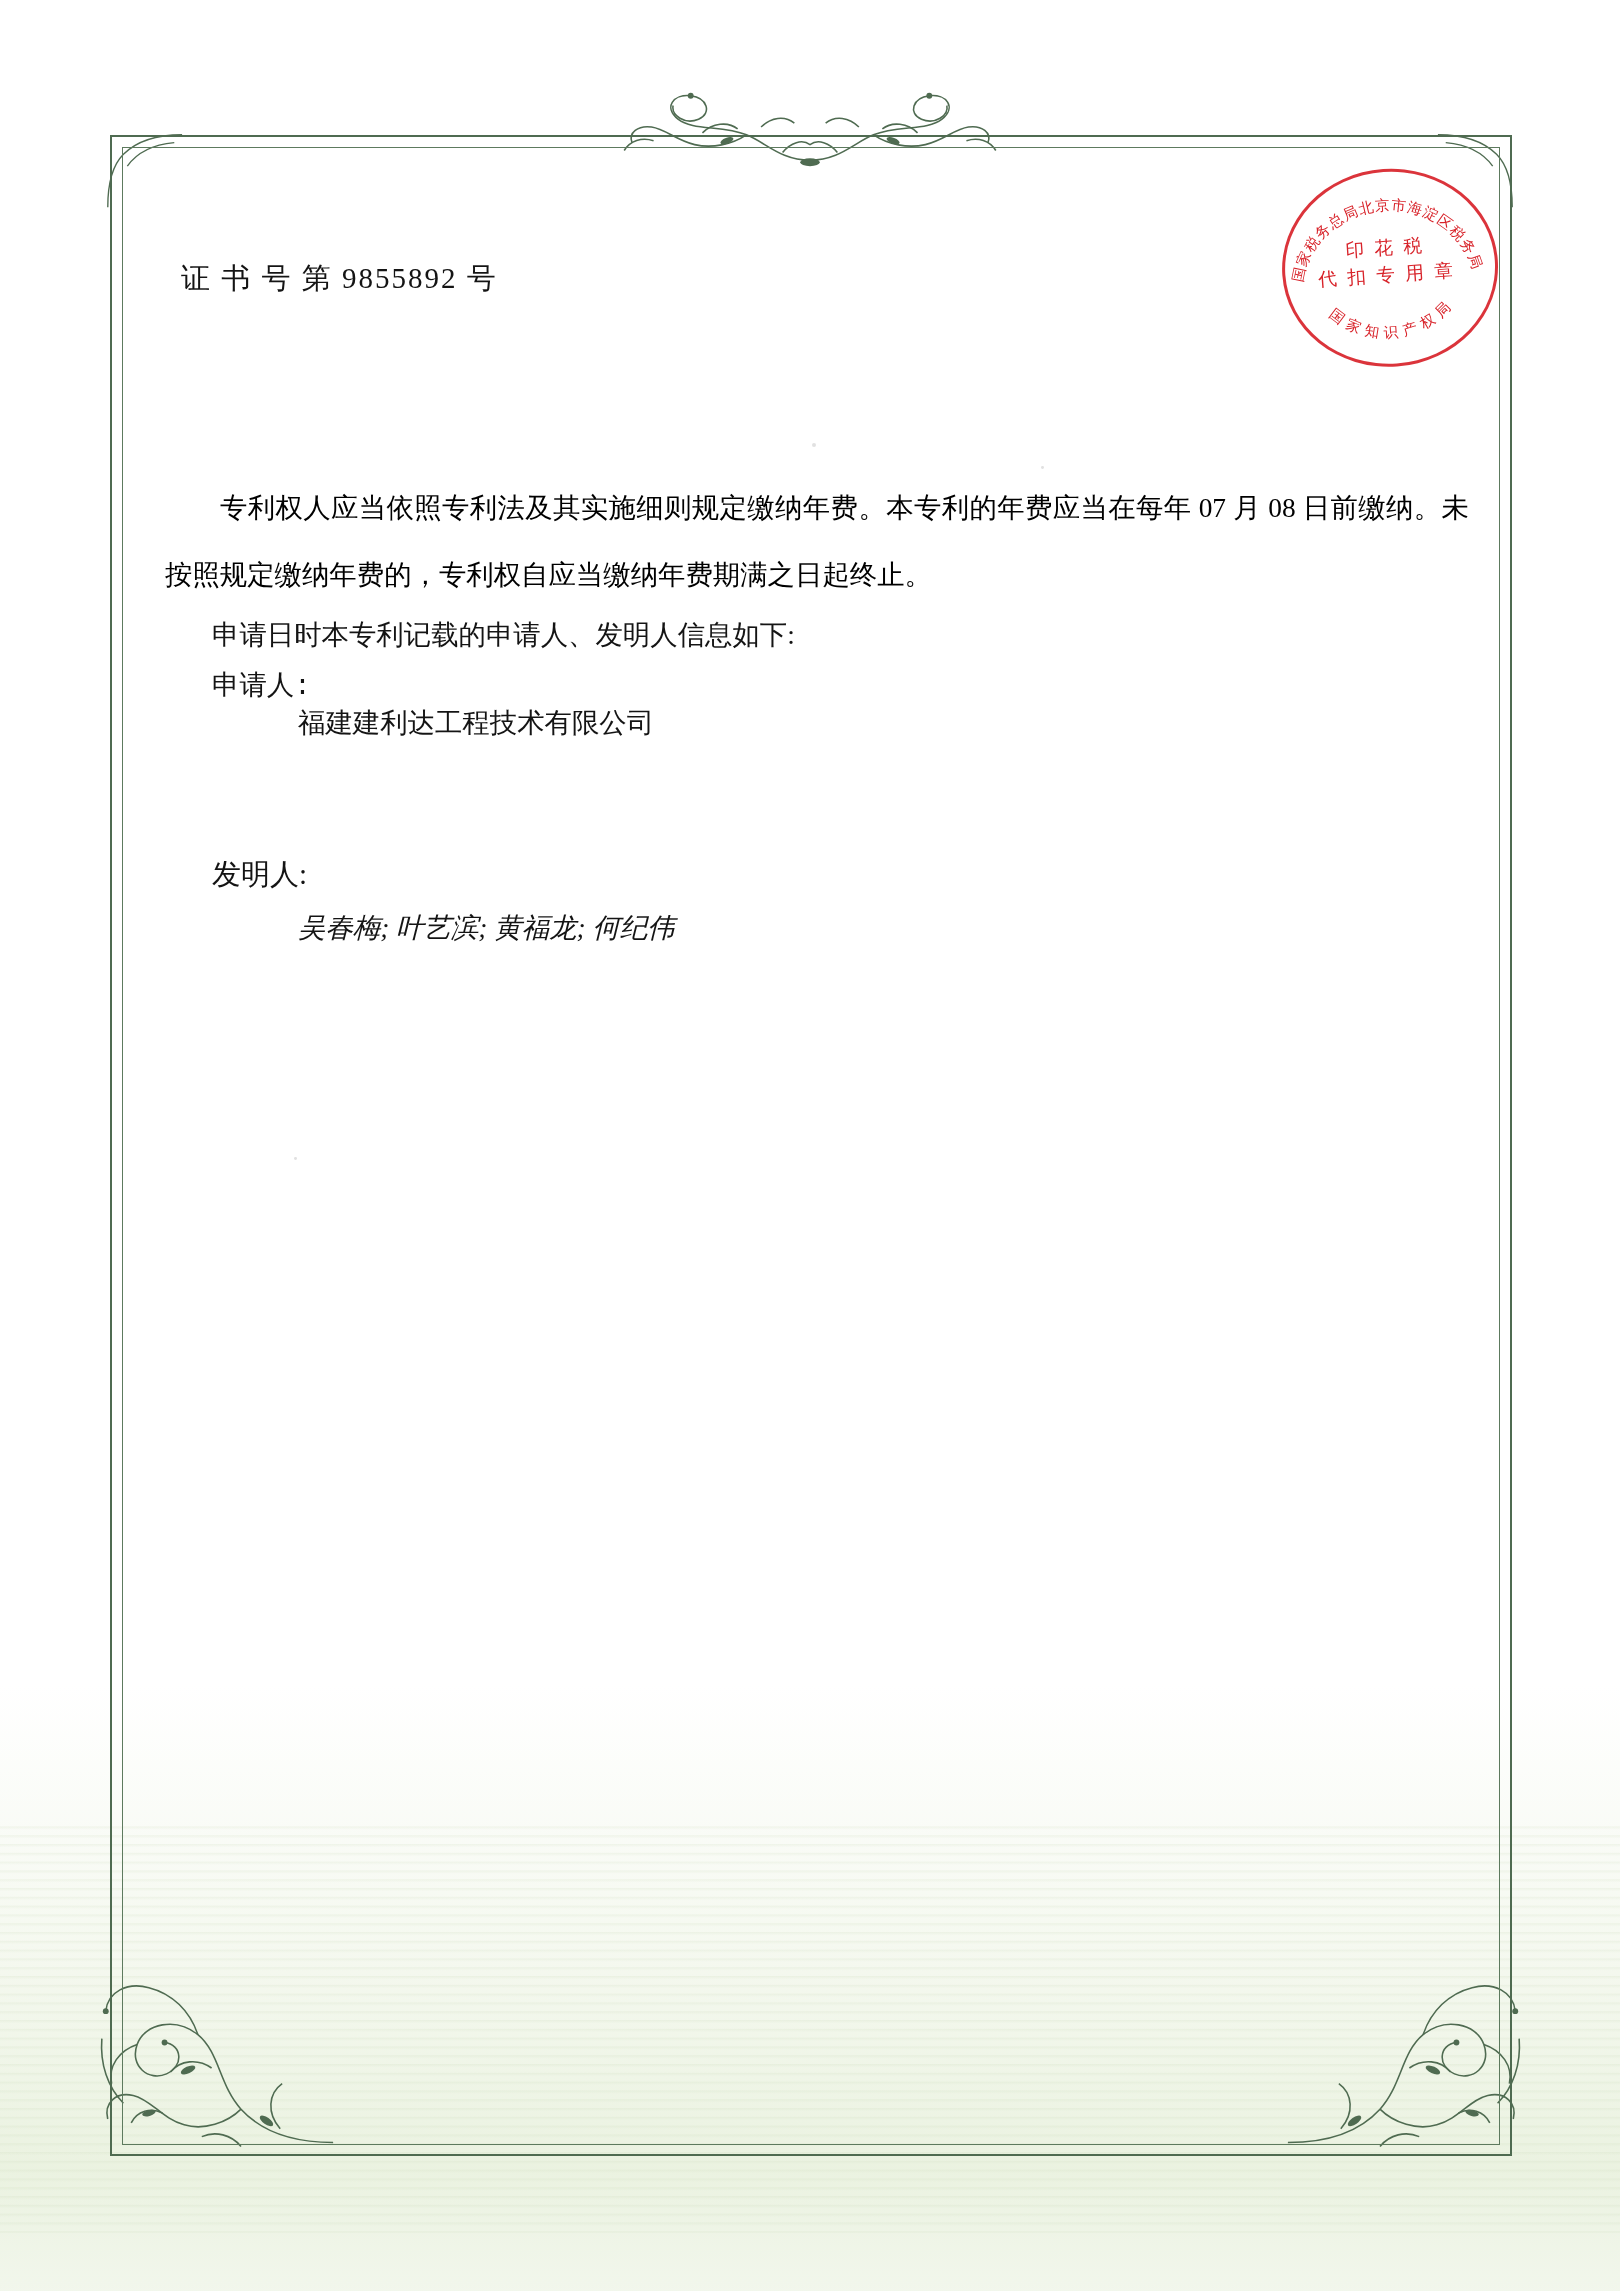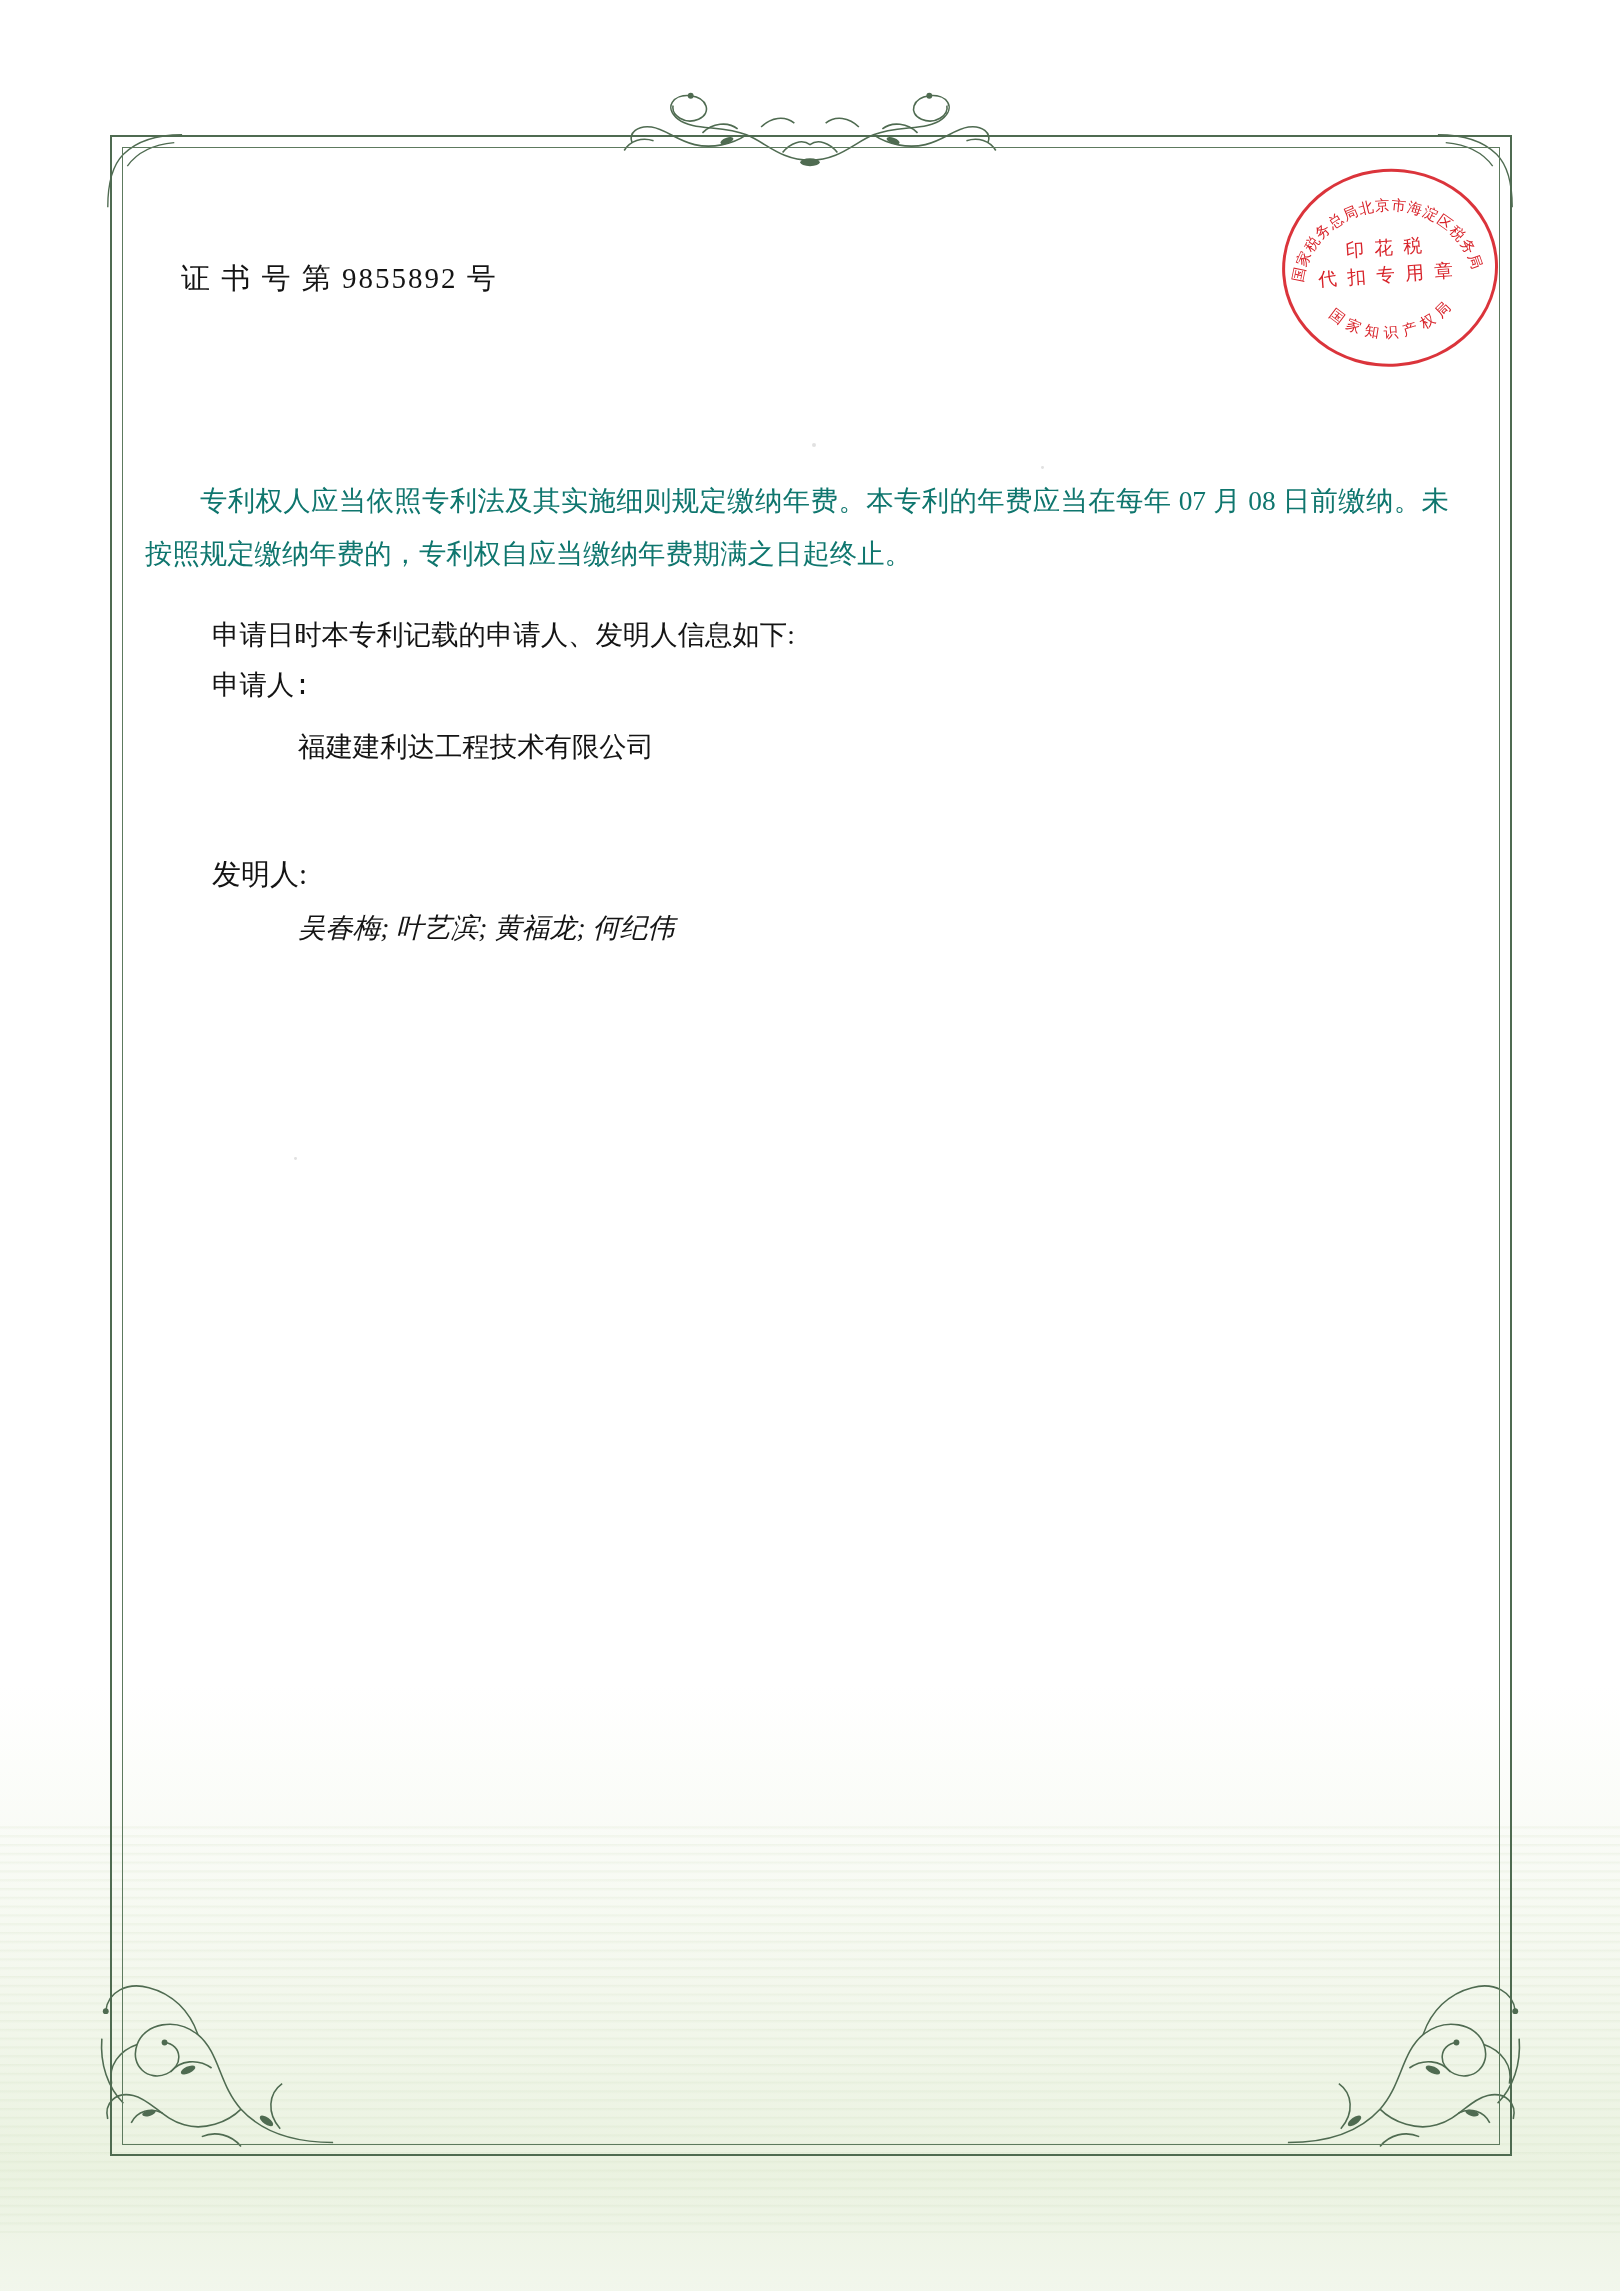--- a/index.html
+++ b/index.html
@@ -118,27 +118,27 @@
     left: 59px;
     top: 112px;
     font-size: 29px;
     letter-spacing: 2px;
     color: #141414;
     white-space: nowrap;
   }
 
   .para-1 {
     position: absolute;
-    left: 23px;
+    left: 43px;
     top: 328px;
     width: 1304px;
     font-size: 27.4px;
-    line-height: 53px;
+    line-height: 67px;
     text-indent: 55px;
-    color: #0f766e;
+    color: #000000;
     text-align: justify;
   }
 
   .line-info {
     position: absolute;
     left: 90px;
     top: 470px;
     font-size: 27.4px;
     color: #141414;
     white-space: nowrap;
@@ -148,21 +148,21 @@
     left: 90px;
     top: 520px;
     font-size: 27.4px;
     color: #141414;
     white-space: nowrap;
     font-family: Liberation Mono, monospace;
   }
   .value-applicant {
     position: absolute;
     left: 176px;
-    top: 582px;
+    top: 558px;
     font-size: 27.4px;
     color: #141414;
     white-space: nowrap;
   }
   .label-inventor {
     position: absolute;
     left: 90px;
     top: 708px;
     font-size: 29px;
     color: #141414;

